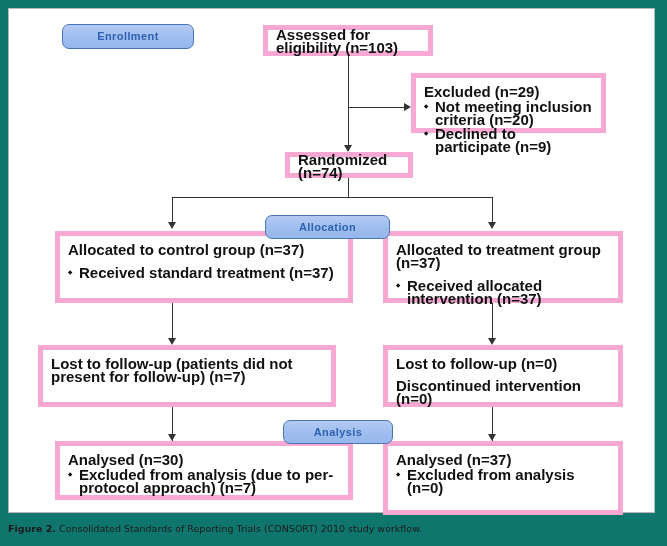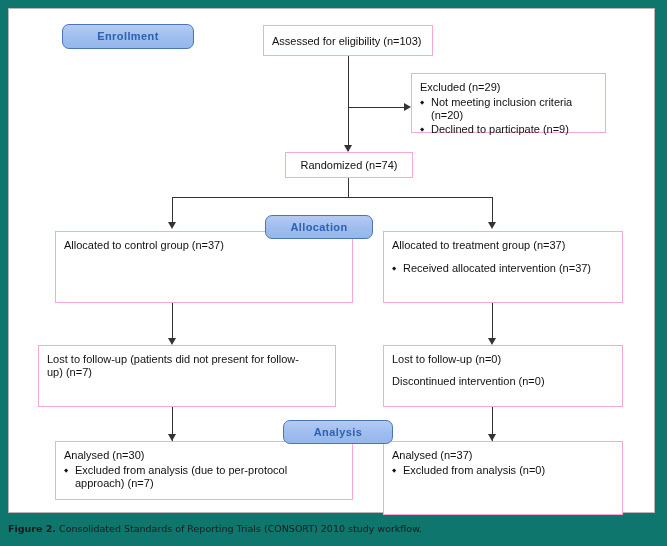--- a/index.html
+++ b/index.html
@@ -27,26 +27,27 @@
     width: 647px;
     height: 505px;
     border: 1px solid #b7b7b7;
     box-sizing: border-box;
     background: #ffffff;
   }
   
   .node {
     position: absolute;
     box-sizing: border-box;
-    border: 1px solid #f9a8d4;
+    border: 5px solid #f9a8d4;
     background: #ffffff;
-    font-size: 11px;
+    font-size: 15px;
     line-height: 13px;
     color: #111111;
     padding: 7px 8px 6px 8px;
+    font-weight: bold;
   }
   .node p {
     margin: 0;
   }
   .node p.gap {
     margin-top: 9px;
   }
   .node ul {
     margin: 2px 0 0 0;
     padding: 0;
@@ -160,26 +161,29 @@
     <p>Randomized (n=74)</p>
   </div>
 
   <div class="vline" style="left:348px; top:178px; height:19px;"></div>
   <div class="hline" style="left:172px; top:197px; width:321px;"></div>
   <div class="vline" style="left:172px; top:197px; height:28px;"></div>
   <div class="vline" style="left:492px; top:197px; height:28px;"></div>
   <div class="arrow-down" style="left:168px; top:222px;"></div>
   <div class="arrow-down" style="left:488px; top:222px;"></div>
 
-  <div class="stage-pill" style="left:265px; top:215px; width:108px; height:24px; line-height:22px;">
+  <div class="stage-pill" style="left:265px; top:215px; width:125px; height:24px; line-height:22px;">
     <span>Allocation</span>
   </div>
 
   <div class="node" style="left:55px; top:231px; width:298px; height:72px;">
     <p>Allocated to control group (n=37)</p>
+    <ul style="margin-top:10px;">
+      <li>Received standard treatment (n=37)</li>
+    </ul>
   </div>
 
   <div class="node" style="left:383px; top:231px; width:240px; height:72px;">
     <p>Allocated to treatment group (n=37)</p>
     <ul style="margin-top:10px;">
       <li>Received allocated intervention (n=37)</li>
     </ul>
   </div>
 
   <div class="vline" style="left:172px; top:303px; width:1px; height:38px;"></div>

